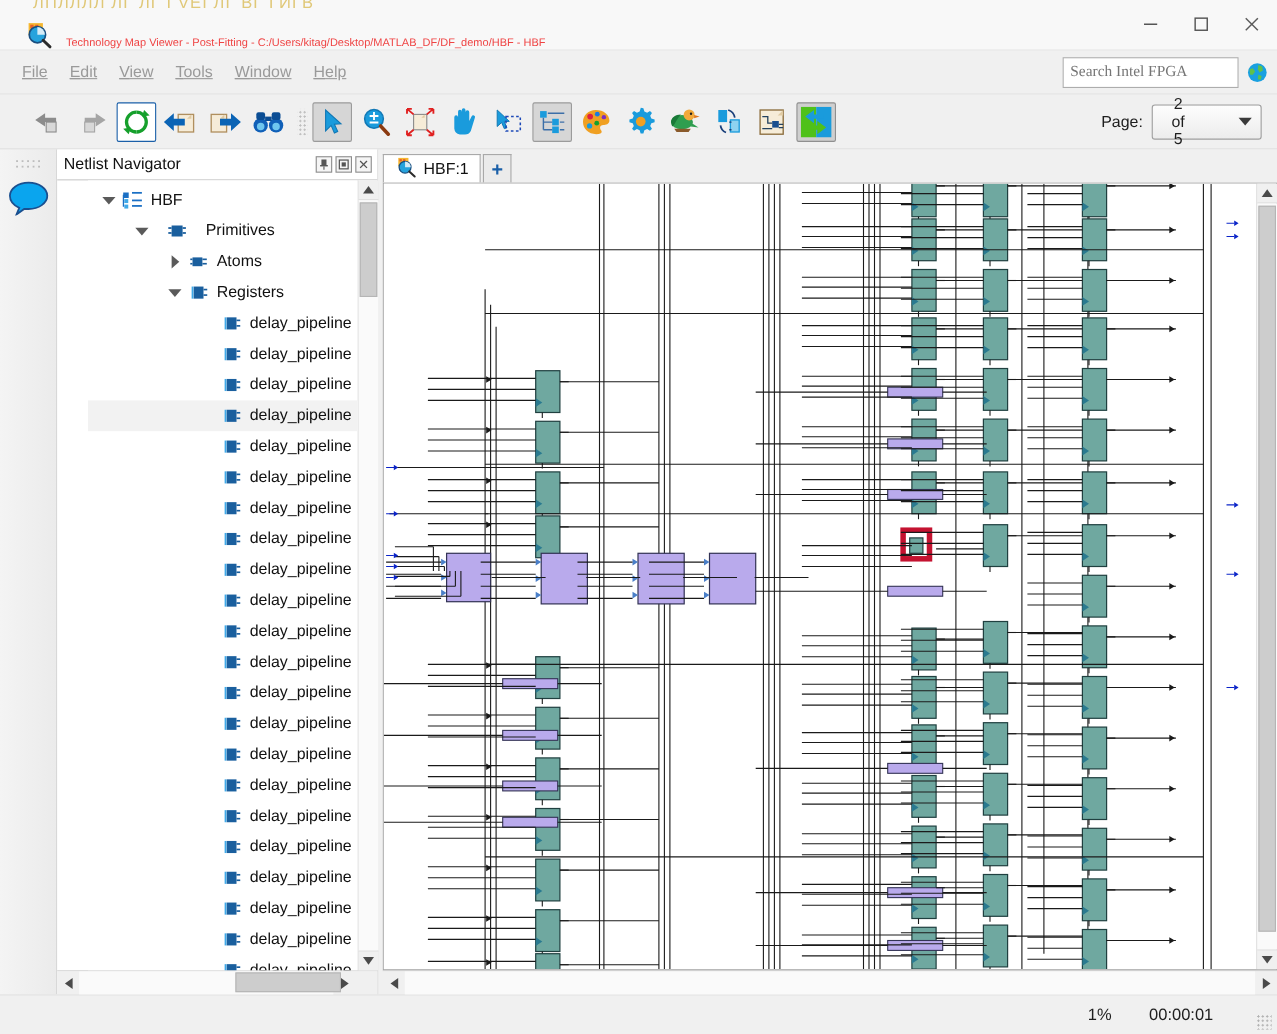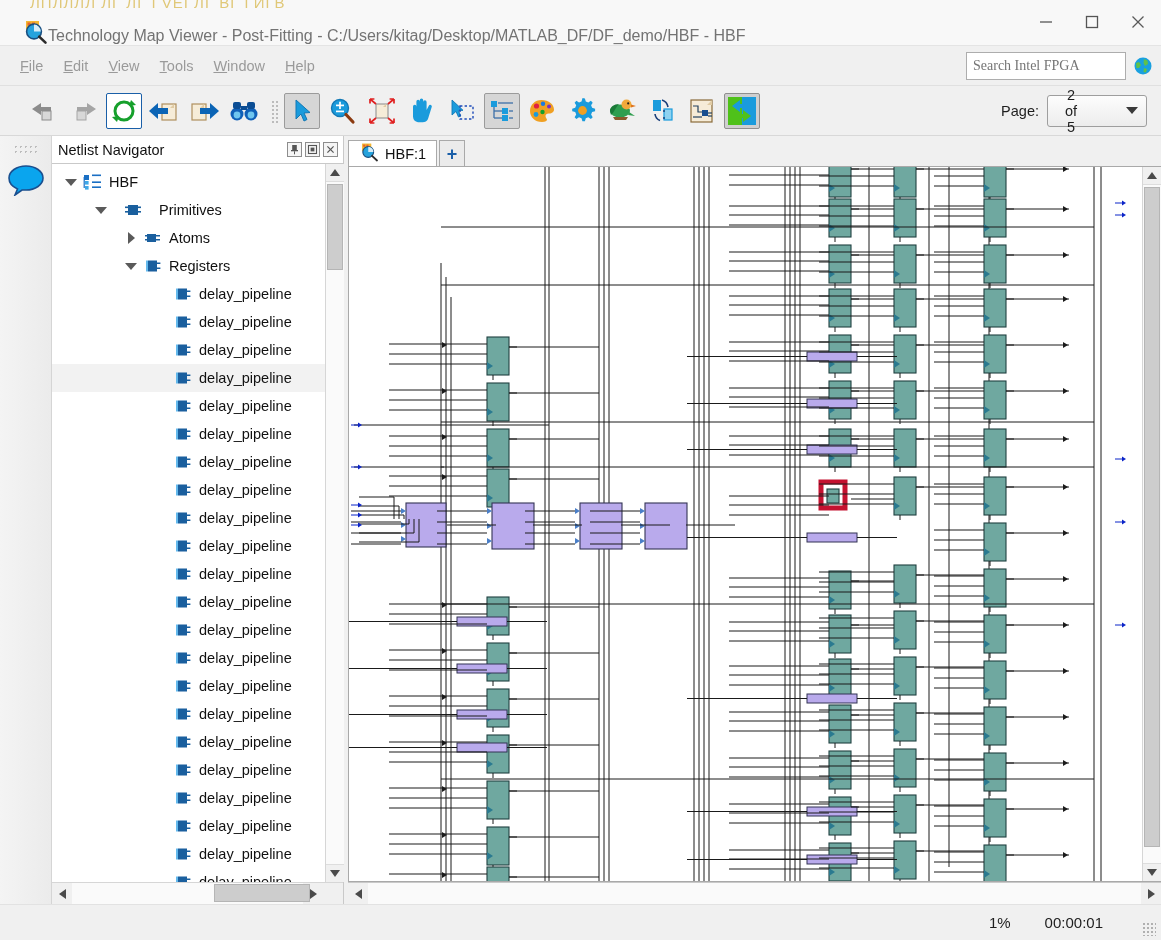--- a/index.html
+++ b/index.html
@@ -24,41 +24,41 @@
     border-bottom: 1px solid #e4e4e4;
     position: relative;
   }
   .title-ghost {
     position: absolute; top: -6px; left: 30px;
     font-size: 15px; color: #d8b84e; letter-spacing: 1px;
     white-space: nowrap; opacity: .75;
   }
   .title-icon { width: 26px; height: 26px; margin-left: 22px; position: relative; flex: 0 0 auto; }
   .title-text {
-    font-size: 16px; color: #737373;
+    margin-left: 12px; font-size: 10px; color: #ef4444;
     white-space: nowrap; overflow: hidden;
   }
   .wincontrols { margin-left: auto; display: flex; height: 46px; }
   .wc {
     width: 46px; height: 46px; display: flex;
     align-items: center; justify-content: center;
     color: #5a5a5a;
   }
 
   
   .menubar {
     height: 40px; min-height: 40px;
     background: #f0f0f0;
     display: flex; align-items: center;
     border-bottom: 1px solid #e0e0e0;
     padding-left: 10px;
   }
   .menu-item {
     padding: 4px 10px; font-size: 14.5px; color: #9a9a9a;
-    cursor: default; white-space: nowrap;
+    cursor: default; white-space: nowrap; text-decoration: underline;
   }
   .menu-item u { text-decoration: underline; }
   .search-wrap { margin-left: auto; display: flex; align-items: center; padding-right: 8px; }
   .search-box {
     width: 160px; height: 28px;
     border: 1px solid #adadad; background: #fff;
     font-size: 14px; color: #8e8e8e;
     padding: 0 6px; font-family: Liberation Serif, serif;
     outline: none;
   }
@@ -135,21 +135,21 @@
     border-bottom: 1px solid #c9c9c9;
     padding-left: 6px; background: #fff;
   }
   .panel-title { font-size: 14.5px; color: #111; }
   .panel-btns { margin-left: auto; display: flex; gap: 3px; padding-right: 5px; }
   .pbtn {
     width: 15px; height: 15px; border: 1px solid #8d8d8d;
     display: flex; align-items: center; justify-content: center;
     font-size: 10px; color: #333; background: #f5f5f5; line-height: 1;
   }
-  .tree-wrap { flex: 1; display: flex; min-height: 0; position: relative; }
+  .tree-wrap { flex: 1; display: flex; min-height: 0; position: relative; margin-left: 28px; }
   .tree {
     flex: 1; overflow: hidden; padding-top: 4px;
     background: #fff; position: relative;
   }
   .node {
     height: 28px; display: flex; align-items: center;
     font-size: 14.5px; color: #111; white-space: nowrap;
     padding-right: 4px;
   }
   .node.sel { background: #f2f2f2; }

